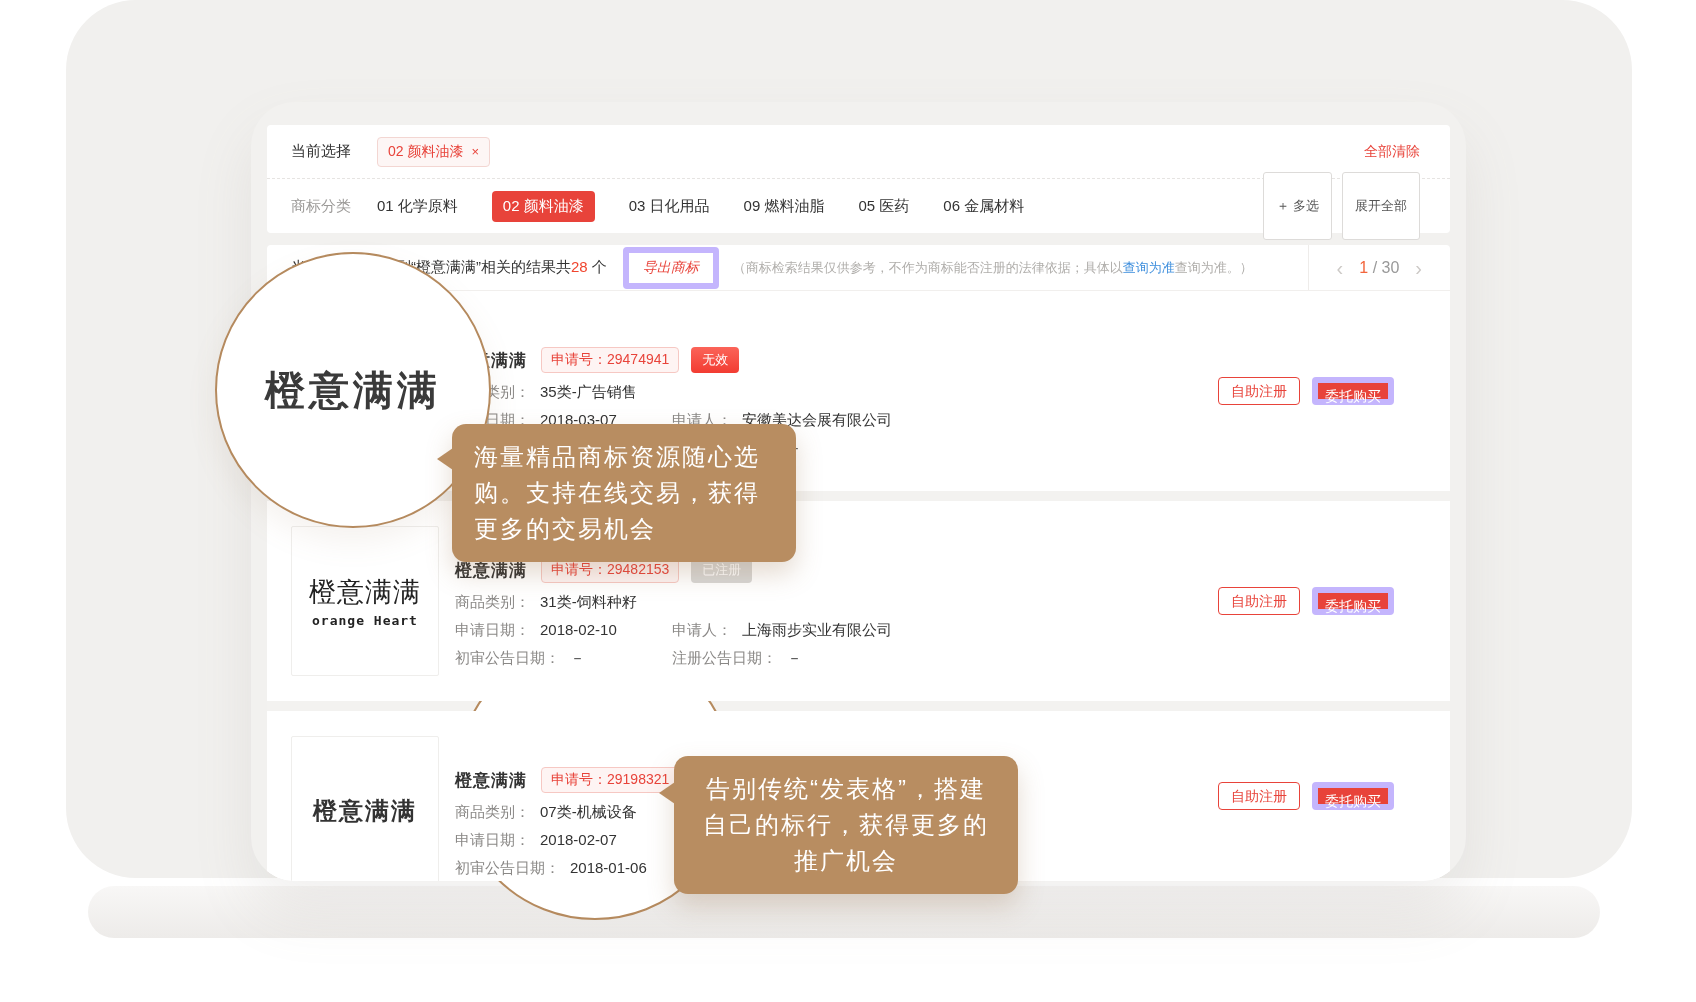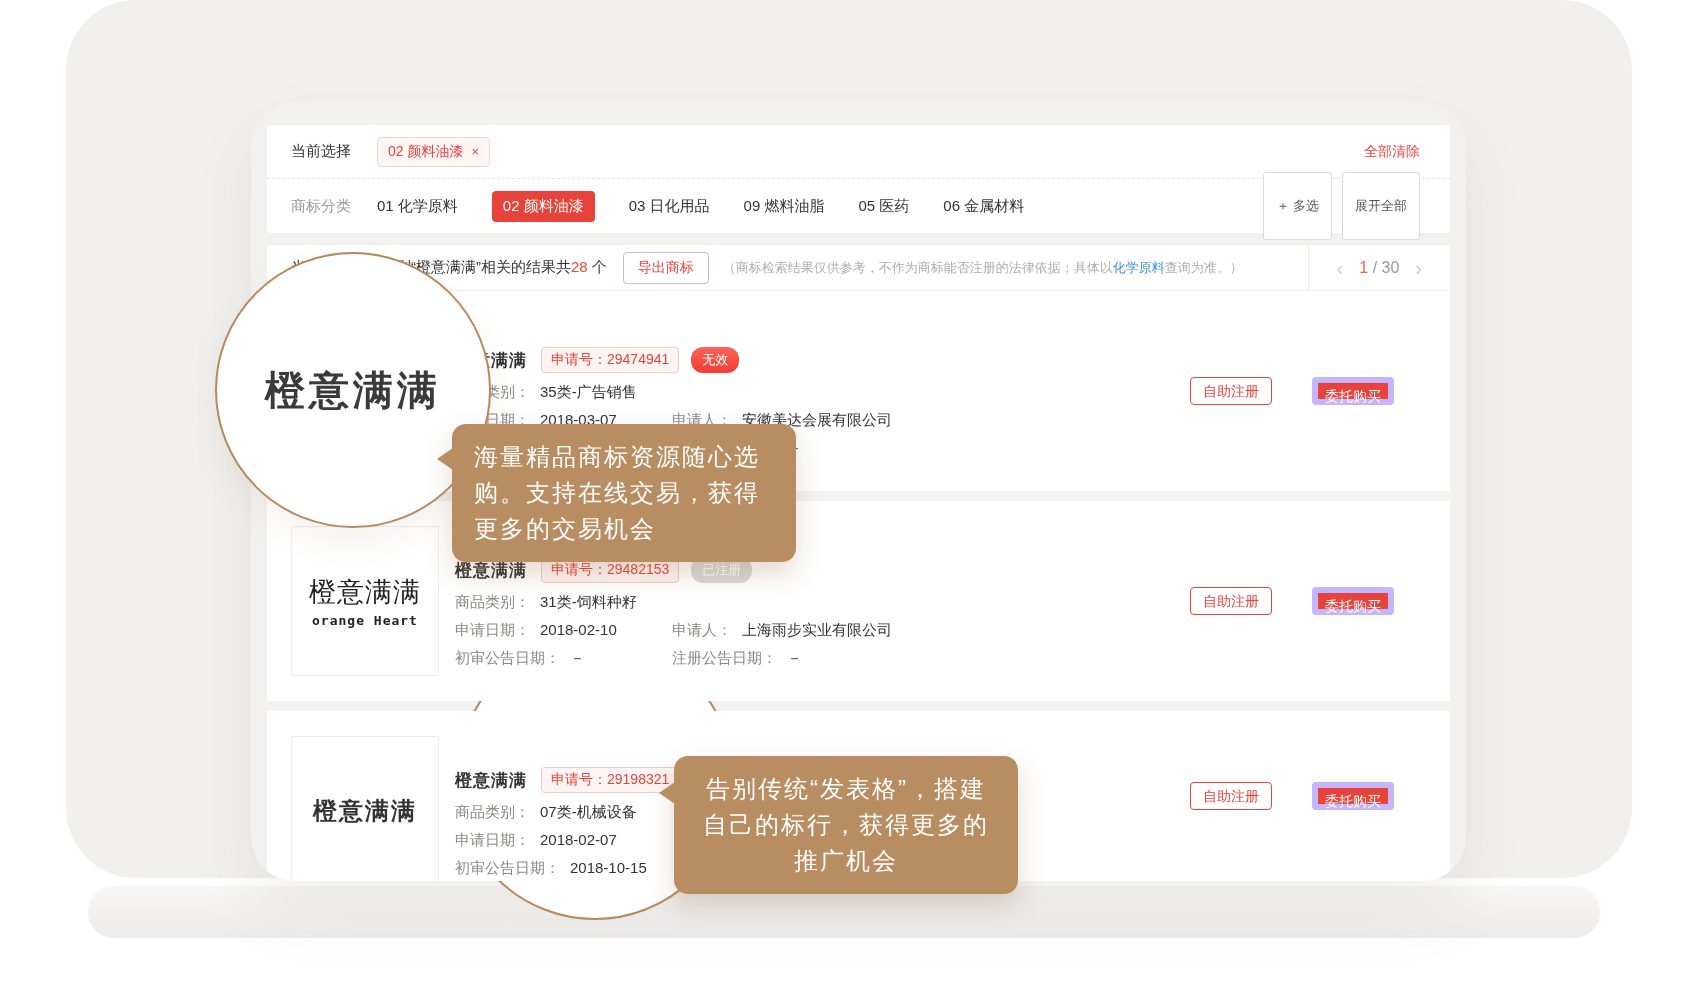--- a/index.html
+++ b/index.html
@@ -34,22 +34,22 @@
   .cat.active { background:#e8433a; color:#fff; border-radius:4px; padding:6px 11px; }
   .fbtns { margin-left:auto; display:flex; gap:10px; }
   .fbtn { border:1px solid #dddbd9; border-radius:3px; background:#fff; color:#555;
           font-size:13px; padding:24px 12px; cursor:pointer; }
 
   
   .res-header { position:relative; z-index:2; height:46px; display:flex; align-items:center;
                 padding-left:24px; border-bottom:1px solid #f1efed; }
   .summary { font-size:15px; color:#333; white-space:nowrap; }
   .summary .cnt { color:#f0452e; }
-  .export-btn { margin-left:16px; border:1px solid #c4b5fd; color:#e8433a; background:#fff;
-                border-radius:4px; font-size:14px; padding:6px 14px; cursor:pointer; white-space:nowrap; }
+  .export-btn { margin-left:16px; border:6px solid #c4b5fd; color:#e8433a; background:#fff;
+                border-radius:4px; font-size:14px; padding:6px 14px; cursor:pointer; white-space:nowrap;font-style:italic; }
   .disclaimer { margin-left:14px; font-size:13px; color:#b0aeab; white-space:nowrap; }
   .disclaimer .lnk { color:#3f8fdd; cursor:pointer; }
   .pager { margin-left:auto; align-self:stretch; display:flex; align-items:center; gap:16px;
            border-left:1px solid #eeecea; padding:0 28px; font-size:16px; }
   .pg-chev { color:#ccc9c6; font-size:20px; cursor:pointer; line-height:1; }
   .pg-cur { color:#f2653c; }
   .pg-sep, .pg-total { color:#999; }
 
   
   .result-row { position:relative; z-index:2; height:200px; display:flex;
@@ -61,31 +61,31 @@
            align-items:center; justify-content:center; }
   .mark-plain { font-size:24px; font-weight:bold; letter-spacing:2px; color:#333; }
   .mark-cali  { font-family:"DejaVu Serif","Liberation Serif",serif; font-size:27px; color:#222; letter-spacing:1px; }
   .mark-sub   { font-family:"DejaVu Sans Mono","Liberation Mono",monospace; font-weight:bold;
                 font-size:13px; color:#222; margin-top:3px; letter-spacing:1px; }
   .row-info { margin-left:16px; margin-top:56px; }
   .r-title-line { display:flex; align-items:center; }
   .r-title { font-size:17px; font-weight:bold; color:#333; letter-spacing:1px; }
   .badge-no { margin-left:14px; font-size:14px; color:#e8433a; background:#fef4f3;
               border:1px solid #f6c8c3; border-radius:4px; padding:3px 9px; }
-  .badge-status { margin-left:12px; font-size:13px; color:#fff; border-radius:12px; padding:4px 11px; }
+  .badge-status { margin-left:12px; font-size:13px; color:#fff; border-radius:4px; padding:4px 11px; }
   .badge-status.invalid { background:linear-gradient(180deg,#fb6459,#f23c32); }
   .badge-status.registered { background:#d8d7d5; }
   .r-line { display:flex; margin-top:9px; font-size:15px; line-height:19px; }
   .r-col1 { width:217px; display:flex; }
   .r-col2 { display:flex; }
   .k { color:#8a8886; margin-right:10px; white-space:nowrap; }
   .v { color:#333; white-space:nowrap; }
   .row-actions { margin-left:auto; align-self:center; display:flex; gap:12px; }
   .btn { width:82px; height:28px; line-height:26px; text-align:center; border-radius:4px;
-         font-size:14px; cursor:pointer;margin-left:28px; }
+         font-size:14px; cursor:pointer; }
   .btn-outline { border:1px solid #e8433a; color:#e8433a; background:#fff; }
   .btn-solid   { border:6px solid #c4b5fd; color:#fff; background:#e8433a; }
 
   
   .magnifier { position:absolute; border-radius:50%; background:#fff; border:2px solid #b58a5e;
                display:flex; align-items:center; justify-content:center; }
   .magnifier.one { left:215px; top:252px; width:276px; height:276px; z-index:8;
                    box-shadow:0 14px 30px rgba(160,130,100,.10); }
   .magnifier.two { left:455px; top:640px; width:280px; height:280px; z-index:1; }
   .mag-text { font-size:40px; font-weight:bold; letter-spacing:4px; color:#3a3a3a; }
@@ -132,21 +132,21 @@
         <button class="fbtn">展开全部</button>
       </div>
     </div>
   </div>
 
   <div class="panel panel-results">
 
     <div class="res-header">
       <span class="summary"><span>当前分类共检索到“橙意满满”相关的结果共</span><span class="cnt">28</span><span> 个</span></span>
       <button class="export-btn">导出商标</button>
-      <span class="disclaimer"><span>（商标检索结果仅供参考，不作为商标能否注册的法律依据；具体以</span><span class="lnk">化学原料</span><span>查询为准。）</span></span>
+      <span class="disclaimer"><span>（商标检索结果仅供参考，不作为商标能否注册的法律依据；具体以</span><span class="lnk">查询为准</span><span>查询为准。）</span></span>
       <div class="pager">
         <span class="pg-chev">‹</span>
         <span><span class="pg-cur">1</span> <span class="pg-sep">/</span> <span class="pg-total">30</span></span>
         <span class="pg-chev">›</span>
       </div>
     </div>
 
     <div class="result-row">
       <div class="thumb">
         <span class="mark-plain" style="font-size:26px;">橙意满满</span>
@@ -247,21 +247,21 @@
           </div>
         <div class="r-line">
           <span class="r-col1">
               <span class="k">申请日期：</span>
               <span class="v">2018-02-07</span>
             </span>
         </div>
         <div class="r-line">
           <span class="r-col1">
               <span class="k">初审公告日期：</span>
-              <span class="v">2018-10-15</span>
+              <span class="v">2018-01-06</span>
             </span>
         </div>
       </div>
       <div class="row-actions">
         <div class="btn btn-outline">自助注册</div>
         <div class="btn btn-solid">委托购买</div>
       </div>
     </div>
 
   </div>

